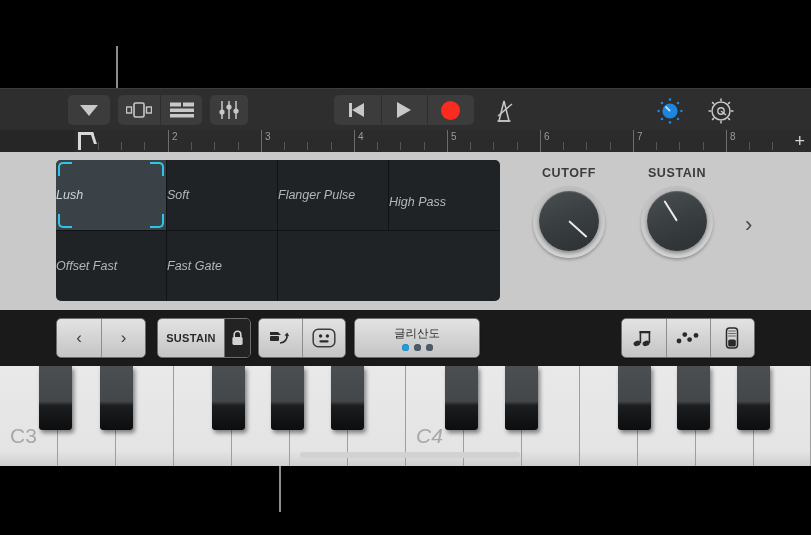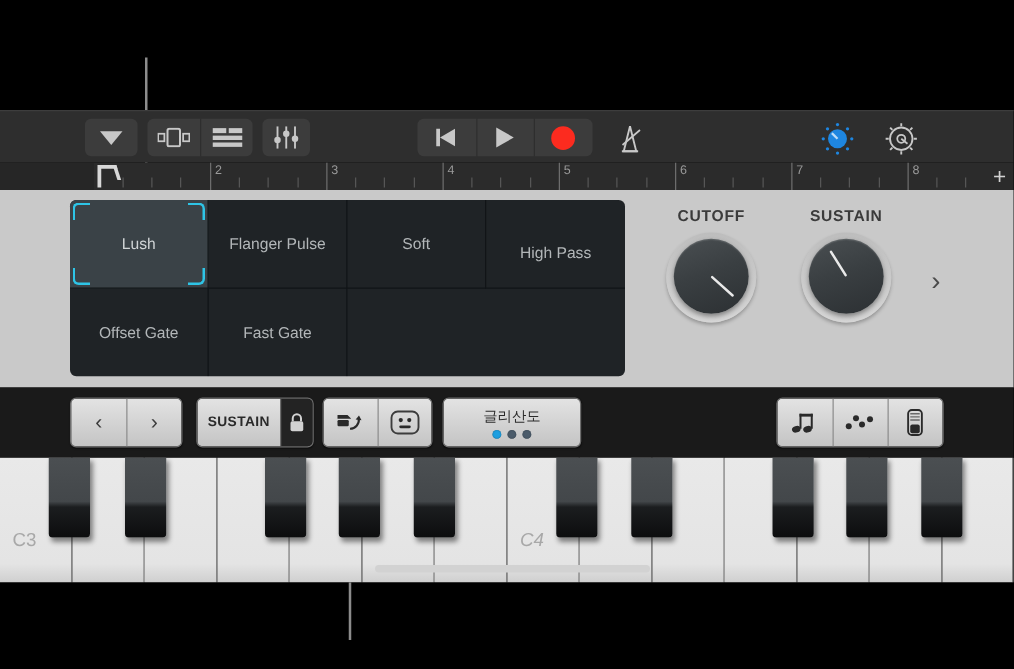--- a/index.html
+++ b/index.html
@@ -121,24 +121,25 @@
     background: #c9c9c9;
   }
   #preset-grid {
     position: absolute; left: 56px; top: 8px; width: 444px; height: 141px;
     background: #1f2326; border-radius: 5px;
     display: grid; grid-template-columns: repeat(4, 1fr); grid-template-rows: repeat(2, 1fr);
     overflow: hidden;
   }
   .preset-cell {
     position: relative;
-    display: flex; align-items: center; justify-content: center;
+    display: flex; align-items: center; justify-content: flex-start;
     color: #b2b6b8; font-size: 12.5px;
     border-right: 1px solid #111417;
     border-bottom: 1px solid #111417;
+    font-style: italic;
   }
   .preset-cell:nth-child(4n) { border-right: none; margin-top: 14px; }
   .preset-cell:nth-child(n+5) { border-bottom: none; }
   .preset-cell.selected { background: #3a4247; color: #d0d4d6; }
   .preset-cell.selected .corner {
     position: absolute; width: 14px; height: 14px;
     border-color: #2ec4e6; border-style: solid; border-width: 0;
   }
   .preset-cell.selected .c-tl { left: 2px; top: 2px; border-left-width: 2px; border-top-width: 2px; border-top-left-radius: 5px; }
   .preset-cell.selected .c-tr { right: 2px; top: 2px; border-right-width: 2px; border-top-width: 2px; border-top-right-radius: 5px; }
@@ -210,21 +211,21 @@
     width: 26px; background: #232323;
     display: flex; align-items: center; justify-content: center;
     border-left: 1px solid #6e6e6e;
   }
 
   #seg-tools { left: 258px; width: 88px; padding: 0; }
   #seg-tools > div { width: 44px; height: 100%; display: flex; align-items: center; justify-content: center; }
   #seg-tools > div + div { border-left: 1px solid #8d8d8d; }
 
   #btn-glissando {
-    left: 354px; width: 111px; flex-direction: column; gap: 3px;
+    left: 354px; width: 126px; flex-direction: column; gap: 3px;
   }
   #gliss-label { font-size: 11.5px; font-weight: normal; color: #2a2a2a; }
   #gliss-dots { display: flex; gap: 5px; }
   .dot { width: 7px; height: 7px; border-radius: 50%; }
   .dot.on { background: #1e9fe0; box-shadow: inset 0 0 1px #0a4e73; }
   .dot.off { background: #4c5c6b; box-shadow: inset 0 0 1px #26333d; }
 
   #seg-right { left: 621px; width: 134px; padding: 0; }
   #seg-right > div { width: 44.6px; height: 100%; display: flex; align-items: center; justify-content: center; }
   #seg-right > div + div { border-left: 1px solid #8d8d8d; }
@@ -234,21 +235,21 @@
     position: absolute; left: 0; top: 366px; width: 811px; height: 100px;
     background: #000; overflow: hidden;
   }
   .wkey {
     position: absolute; top: 0; height: 100px;
     background: linear-gradient(180deg, #e9e9e9 0%, #e4e4e4 85%, #cfcfcf 100%);
     border-right: 1px solid #9e9e9e;
   }
   .wkey-label {
     position: absolute; left: 10px; top: 58px;
-    font-size: 15px; color: #a8a8a8;
+    font-size: 21px; color: #a8a8a8;
   }
   .bkey {
     position: absolute; top: 0; width: 33px; height: 64px;
     background: linear-gradient(180deg, #4b4f52 0%, #43474a 55%, #1b1d1f 62%, #0c0d0e 100%);
     border-radius: 0 0 3px 3px;
     box-shadow: 2px 3px 4px rgba(0,0,0,0.45);
     z-index: 5;
   }
   #key-hl {
     position: absolute; left: 300px; top: 86px; width: 220px; height: 6px;
@@ -405,30 +406,30 @@
 
     <div id="preset-grid">
       <div class="preset-cell selected">
         <span class="corner c-tl"></span>
           <span class="corner c-tr"></span>
         <span class="corner c-bl"></span>
           <span class="corner c-br"></span>
         <span>Lush</span>
       </div>
       <div class="preset-cell">
+        <span>Soft</span>
+      </div>
+      <div class="preset-cell">
         <span>Flanger Pulse</span>
-      </div>
-      <div class="preset-cell">
-        <span>Soft</span>
       </div>
       <div class="preset-cell">
         <span>High Pass</span>
       </div>
       <div class="preset-cell">
-        <span>Offset Gate</span>
+        <span>Offset Fast</span>
       </div>
       <div class="preset-cell">
         <span>Fast Gate</span>
       </div>
     </div>
 
     <div class="knob-group" id="knob-delay">
       <div class="knob-label">CUTOFF</div>
       <div class="knob-wrap">
         <div class="knob-ring"></div>

